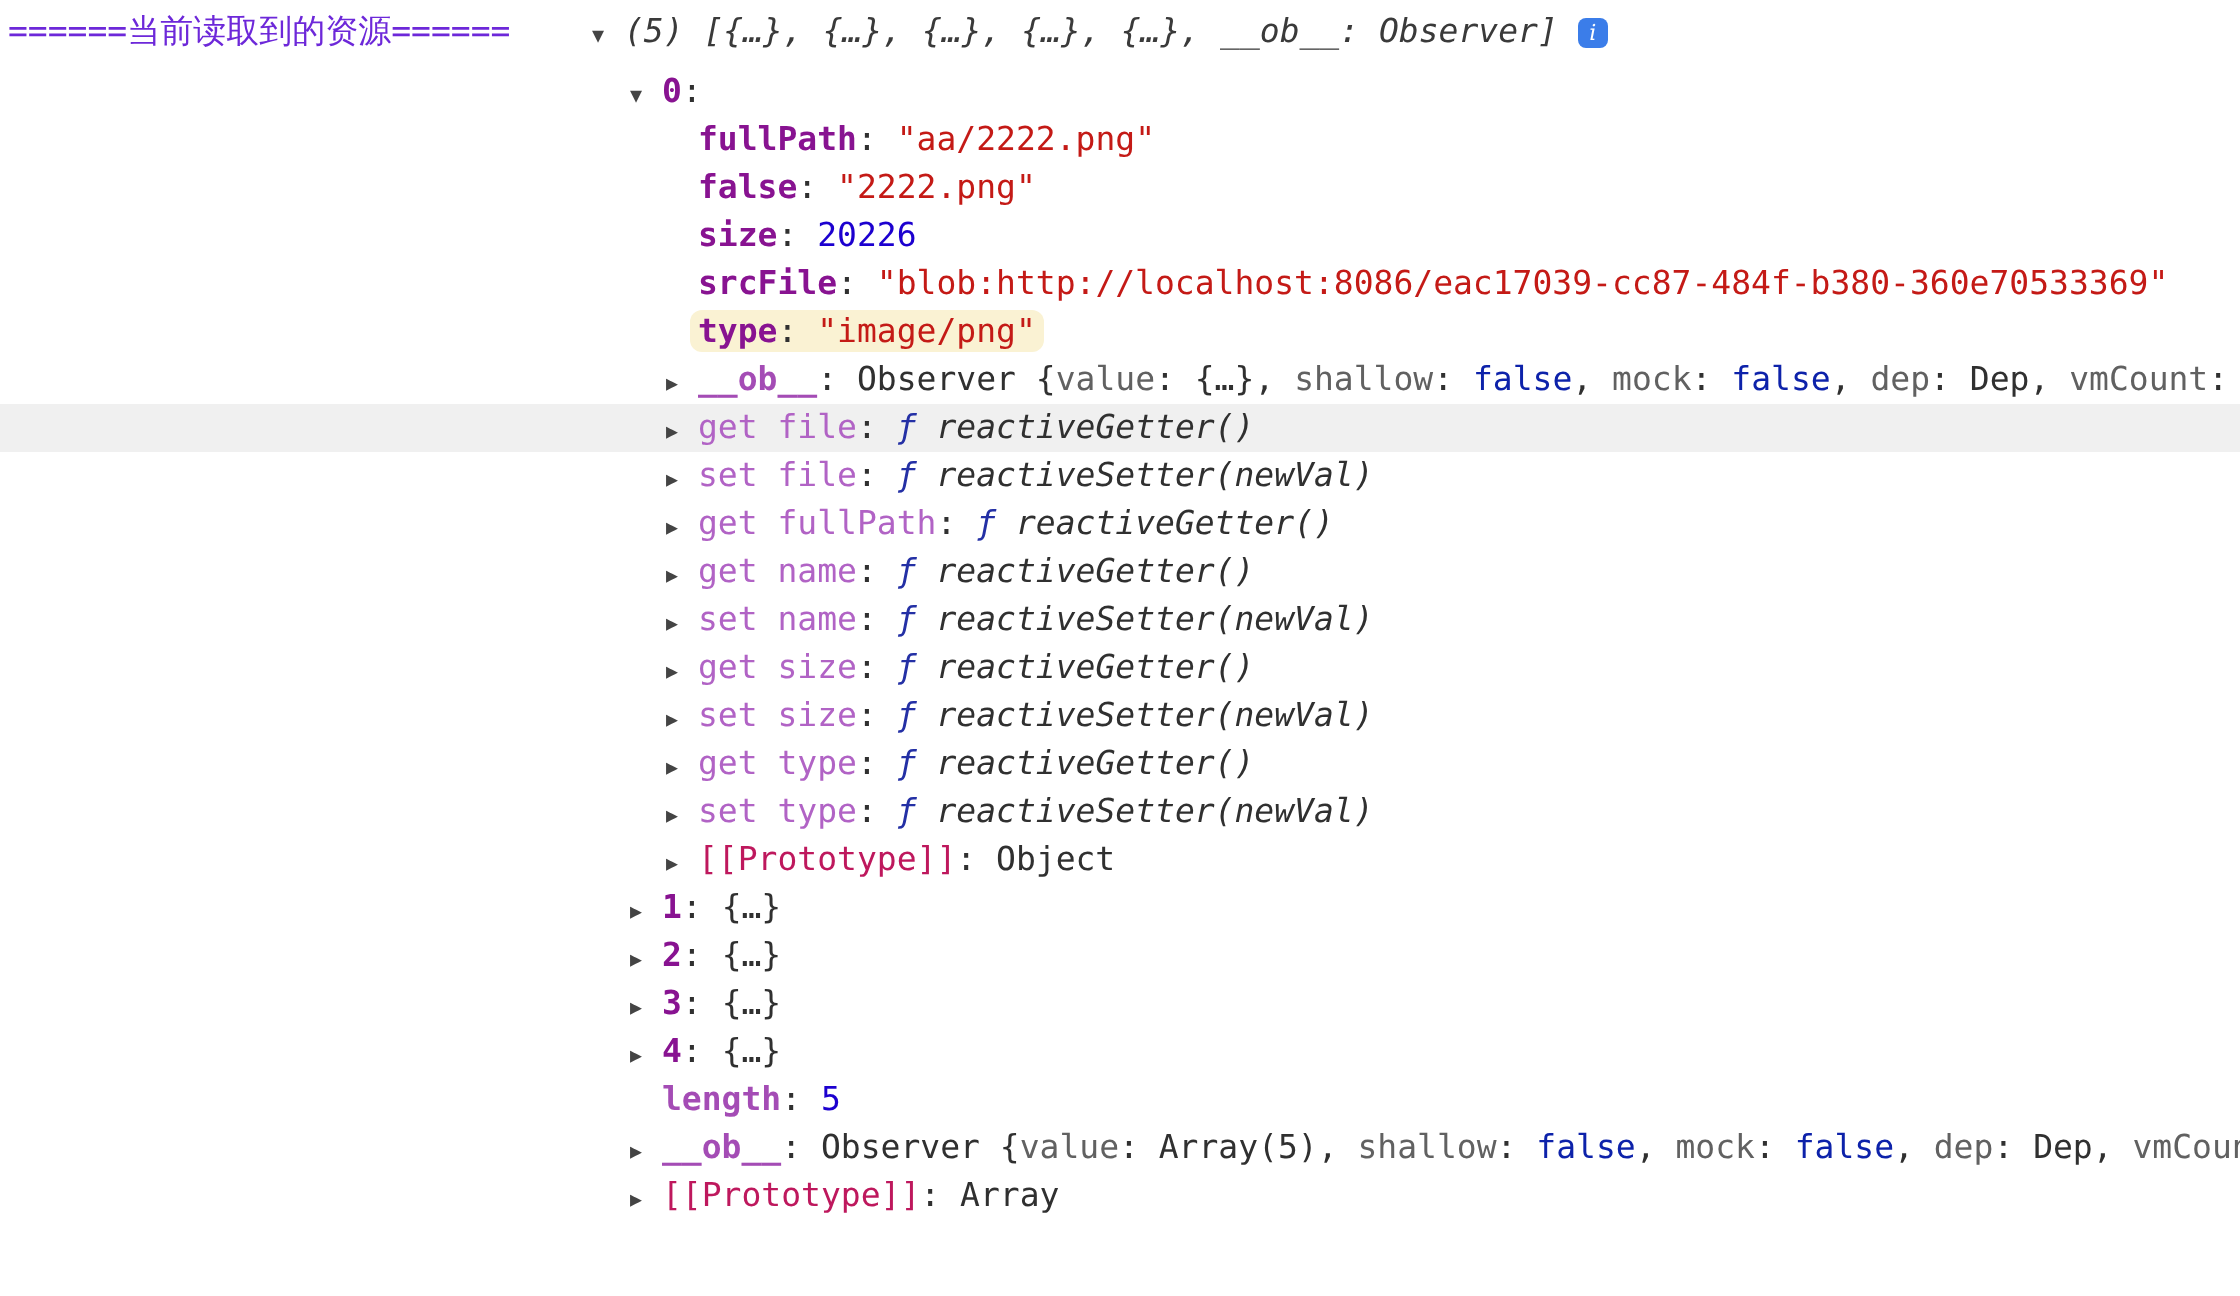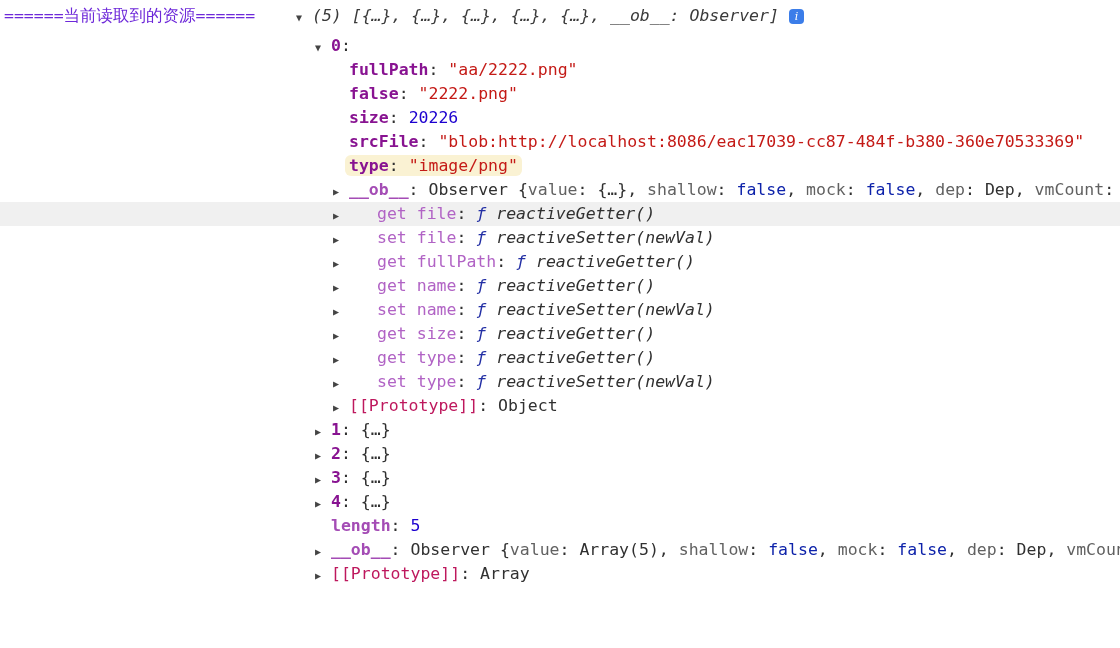--- a/index.html
+++ b/index.html
@@ -17,21 +17,21 @@
     color:#fff;font-family:"DejaVu Serif",serif;font-style:italic;font-size:11px;
     line-height:15px;text-align:center;margin-left:10px;vertical-align:1px;
   }
   .tree{margin-top:6px;}
   .row{height:24px;white-space:pre;padding-left:315px;}
   .row.lvl2{padding-left:333px;}
   .row.hover{background:#f0f0f0;}
   .arrow{display:inline-block;width:16px;font-size:10px;color:#444;}
   .hl{background:#faf2d3;border-radius:6px;padding:1px 4px;margin-left:-4px;}
   .t-key{color:#881391;font-weight:bold;}
-  .t-dim{color:#b163c5;margin-left:28px;}
+  .t-dim{color:#b163c5;}
   .t-dimb{color:#a44cb5;font-weight:bold;}
   .t-str{color:#c41a16;}
   .t-num{color:#1c00cf;text-align:right;}
   .t-bool{color:#0d22aa;}
   .t-obj{color:#303030;}
   .t-pk{color:#616161;}
   .t-proto{color:#be185d;}
   .t-fnf{color:#2430a5;font-style:italic;}
   .t-fn{color:#303030;font-style:italic;}
   .t-plain{color:#303030;}
@@ -56,20 +56,21 @@
     <div class="row lvl2"><span class="arrow"></span><span><span class="t-key">size</span><span class="t-plain">: </span><span class="t-num">20226</span></span></div>
     <div class="row lvl2"><span class="arrow"></span><span><span class="t-key">srcFile</span><span class="t-plain">: </span><span class="t-str">"blob:http://localhost:8086/eac17039-cc87-484f-b380-360e70533369"</span></span></div>
     <div class="row lvl2"><span class="arrow"></span><span class="hl"><span class="t-key">type</span><span class="t-plain">: </span><span class="t-str">"image/png"</span></span></div>
     <div class="row lvl2"><span class="arrow">▶</span><span><span class="t-dimb">__ob__</span><span class="t-plain">: </span><span class="t-obj">Observer </span><span class="t-obj">{</span><span class="t-pk">value</span><span class="t-plain">: </span><span class="t-obj">{…}</span><span class="t-plain">, </span><span class="t-pk">shallow</span><span class="t-plain">: </span><span class="t-bool">false</span><span class="t-plain">, </span><span class="t-pk">mock</span><span class="t-plain">: </span><span class="t-bool">false</span><span class="t-plain">, </span><span class="t-pk">dep</span><span class="t-plain">: </span><span class="t-obj">Dep</span><span class="t-plain">, </span><span class="t-pk">vmCount</span><span class="t-plain">:</span></span></div>
     <div class="row lvl2 hover"><span class="arrow">▶</span><span><span class="t-dim">get file</span><span class="t-plain">: </span><span class="t-fnf">ƒ </span><span class="t-fn">reactiveGetter()</span></span></div>
     <div class="row lvl2"><span class="arrow">▶</span><span><span class="t-dim">set file</span><span class="t-plain">: </span><span class="t-fnf">ƒ </span><span class="t-fn">reactiveSetter(newVal)</span></span></div>
     <div class="row lvl2"><span class="arrow">▶</span><span><span class="t-dim">get fullPath</span><span class="t-plain">: </span><span class="t-fnf">ƒ </span><span class="t-fn">reactiveGetter()</span></span></div>
     <div class="row lvl2"><span class="arrow">▶</span><span><span class="t-dim">get name</span><span class="t-plain">: </span><span class="t-fnf">ƒ </span><span class="t-fn">reactiveGetter()</span></span></div>
     <div class="row lvl2"><span class="arrow">▶</span><span><span class="t-dim">set name</span><span class="t-plain">: </span><span class="t-fnf">ƒ </span><span class="t-fn">reactiveSetter(newVal)</span></span></div>
     <div class="row lvl2"><span class="arrow">▶</span><span><span class="t-dim">get size</span><span class="t-plain">: </span><span class="t-fnf">ƒ </span><span class="t-fn">reactiveGetter()</span></span></div>
+    <div class="row lvl2"><span class="arrow">▶</span><span><span class="t-dim">set size</span><span class="t-plain">: </span><span class="t-fnf">ƒ </span><span class="t-fn">reactiveSetter(newVal)</span></span></div>
     <div class="row lvl2"><span class="arrow">▶</span><span><span class="t-dim">get type</span><span class="t-plain">: </span><span class="t-fnf">ƒ </span><span class="t-fn">reactiveGetter()</span></span></div>
     <div class="row lvl2"><span class="arrow">▶</span><span><span class="t-dim">set type</span><span class="t-plain">: </span><span class="t-fnf">ƒ </span><span class="t-fn">reactiveSetter(newVal)</span></span></div>
     <div class="row lvl2"><span class="arrow">▶</span><span><span class="t-proto">[[Prototype]]</span><span class="t-plain">: </span><span class="t-obj">Object</span></span></div>
     <div class="row lvl1"><span class="arrow">▶</span><span><span class="t-key">1</span><span class="t-plain">: </span><span class="t-obj">{…}</span></span></div>
     <div class="row lvl1"><span class="arrow">▶</span><span><span class="t-key">2</span><span class="t-plain">: </span><span class="t-obj">{…}</span></span></div>
     <div class="row lvl1"><span class="arrow">▶</span><span><span class="t-key">3</span><span class="t-plain">: </span><span class="t-obj">{…}</span></span></div>
     <div class="row lvl1"><span class="arrow">▶</span><span><span class="t-key">4</span><span class="t-plain">: </span><span class="t-obj">{…}</span></span></div>
     <div class="row lvl1"><span class="arrow"></span><span><span class="t-dimb">length</span><span class="t-plain">: </span><span class="t-num">5</span></span></div>
     <div class="row lvl1"><span class="arrow">▶</span><span><span class="t-dimb">__ob__</span><span class="t-plain">: </span><span class="t-obj">Observer </span><span class="t-obj">{</span><span class="t-pk">value</span><span class="t-plain">: </span><span class="t-obj">Array(5)</span><span class="t-plain">, </span><span class="t-pk">shallow</span><span class="t-plain">: </span><span class="t-bool">false</span><span class="t-plain">, </span><span class="t-pk">mock</span><span class="t-plain">: </span><span class="t-bool">false</span><span class="t-plain">, </span><span class="t-pk">dep</span><span class="t-plain">: </span><span class="t-obj">Dep</span><span class="t-plain">, </span><span class="t-pk">vmCount</span></span></div>
     <div class="row lvl1"><span class="arrow">▶</span><span><span class="t-proto">[[Prototype]]</span><span class="t-plain">: </span><span class="t-obj">Array</span></span></div>

